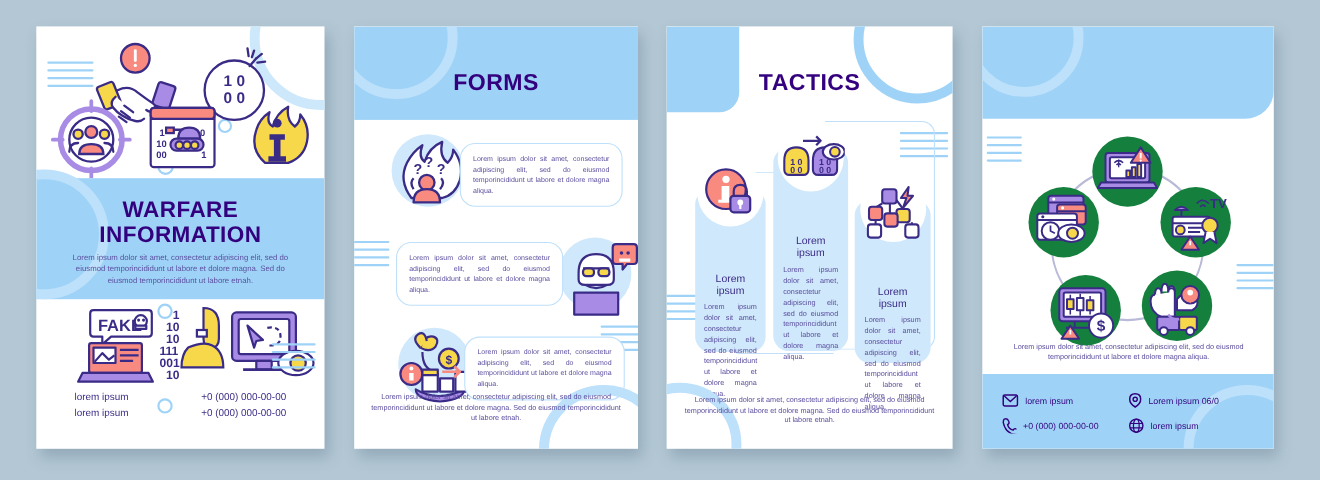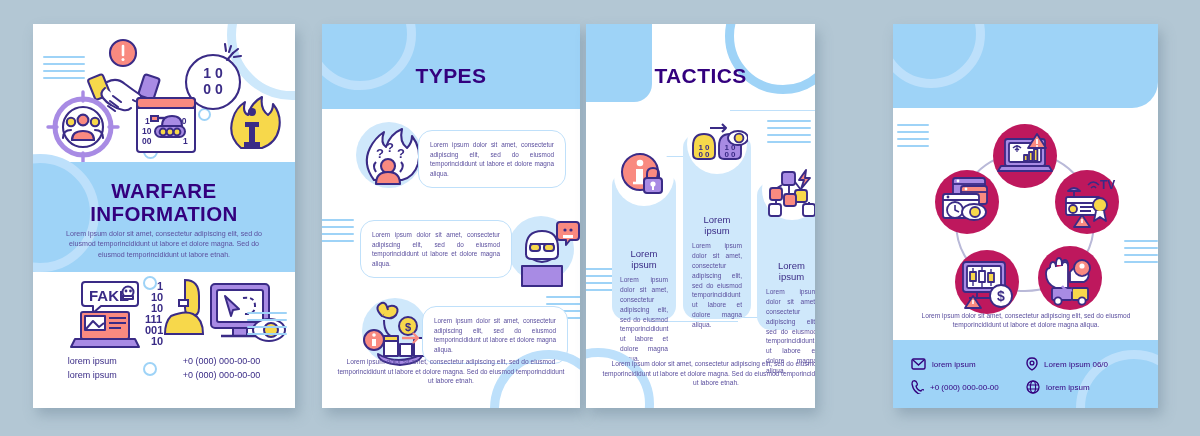--- a/index.html
+++ b/index.html
@@ -10,21 +10,21 @@
   }
   .stage{ position:relative; width:1200px; height:436px; background:#b3c7d4; }
 
   .panel{
     position:absolute; top:24px; height:384px;
     background:#ffffff; overflow:hidden;
     box-shadow:4px 7px 12px rgba(90,115,135,.35);
   }
   #panel-1{ left:33px;  width:262px; }
   #panel-2{ left:322px; width:258px; }
-  #panel-3{ left:586px; width:229px; }
+  #panel-3{ left:606px; width:260px; }
   #panel-4{ left:893px; width:265px; }
 
   
   .band{ position:absolute; left:0; width:100%; background:#9ed3f7; }
   .hlines{ position:absolute; }
   .hlines i{ display:block; height:2px; background:#9ed3f7; margin-bottom:5px; border-radius:1px;}
   .ring{ position:absolute; border-radius:50%; border:9px solid #cde8fb; }
   .ringthin{ position:absolute; border-radius:50%; border:2px solid #9ed3f7; }
   .dot-o{ position:absolute; border-radius:50%; border:2px solid #9ed3f7; }
 
@@ -76,21 +76,21 @@
   #panel-4 .p4-band{ top:0; height:84px; border-bottom-right-radius:26px; }
   #panel-4 .p4-title{ position:absolute; top:40px; left:0; width:100%; font-size:21px; }
   #panel-4 .p4-foot-band{ position:absolute; bottom:0; left:0; width:100%; height:68px;
       background:#9ed3f7; }
   #panel-4 .p4-lead{ position:absolute; bottom:78px; left:16px; width:234px;
       font-size:6.6px; text-align:center; }
   .contact-grid{ position:absolute; bottom:14px; left:18px; width:230px;
       display:grid; grid-template-columns:1fr 1fr; grid-row-gap:9px; }
   .contact{ display:flex; align-items:center; gap:6px; font-size:8px; color:#33007e; }
   .contact svg{ flex:none; }
-  .cnode{ position:absolute; border-radius:50%; background:#be185d;
+  .cnode{ position:absolute; border-radius:50%; background:#15803d;
       display:flex; align-items:center; justify-content:center; }
 </style>
 </head>
 <body>
 
 <div class="stage">
 
   <div class="panel" id="panel-1">
 
     <div class="hlines" style="top:32px; left:10px; width:42px;">
@@ -234,21 +234,21 @@
       <div class="col r">
         <div>+0 (000) 000-00-00</div>
         <div>+0 (000) 000-00-00</div>
       </div>
     </div>
   </div>
 
   <div class="panel" id="panel-2">
     <div class="band p2-band"></div>
     <div class="ring" style="top:-46px; left:-18px; width:112px; height:112px; border-color:#bde0fb;"></div>
-    <div class="title p2-title">TYPES</div>
+    <div class="title p2-title">FORMS</div>
 
     <div class="circle-bg" style="top:98px; left:34px; width:66px; height:66px;"></div>
     <div style="position:absolute; top:96px; left:32px;">
       <svg width="72" height="72" viewBox="0 0 72 72">
         <g stroke="#3a2b86" stroke-width="2.1" fill="none" stroke-linejoin="round">
           <path d="M20 60 q-12 -16 -4 -32 q5 -10 14 -16 q-4 11 2 15 q4 -13 16 -18 q-3 13 5 19 q5 -5 5 -12 q10 13 6 28 q-4 13 -16 16 z" fill="#fff"></path>
           <circle cx="34" cy="46" r="7" fill="#f98a80"></circle>
           <path d="M22 64 q0 -12 12 -12 q12 0 12 12 z" fill="#f98a80"></path>
           <path d="M22 52 q-4 -6 0 -10 M46 52 q5 -6 1 -10" stroke="#3a2b86"></path>
           <text x="22" y="38" font-family="'Liberation Sans',sans-serif" font-size="13" font-weight="bold" fill="#3a2b86" stroke="none">?</text>

